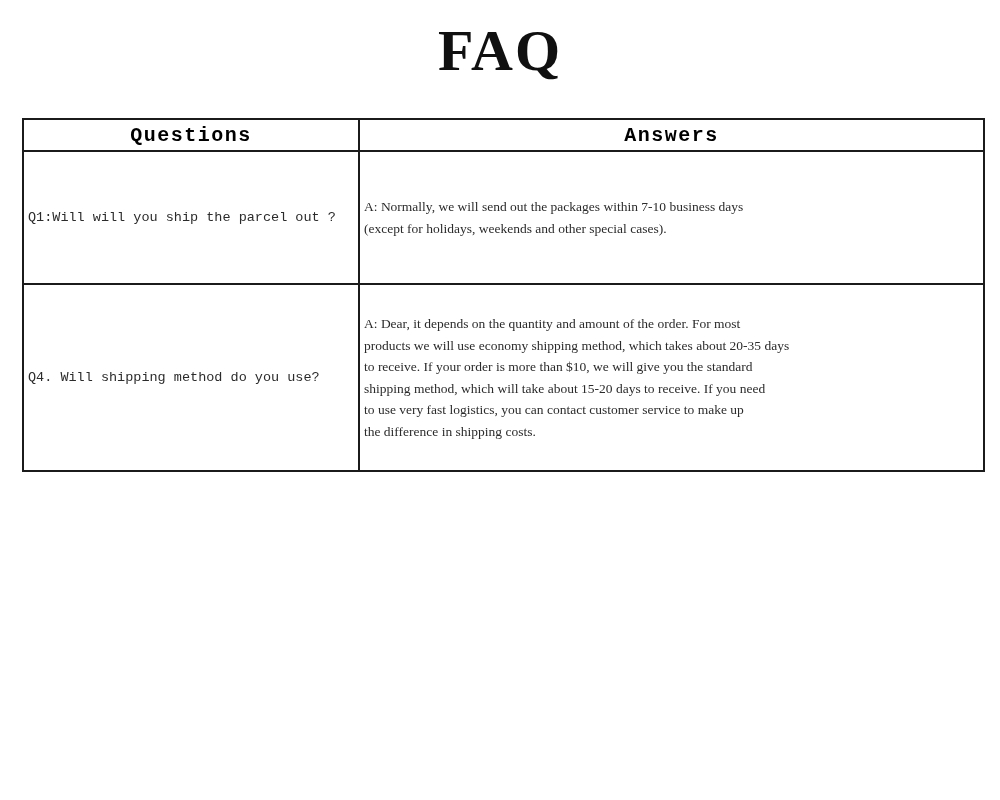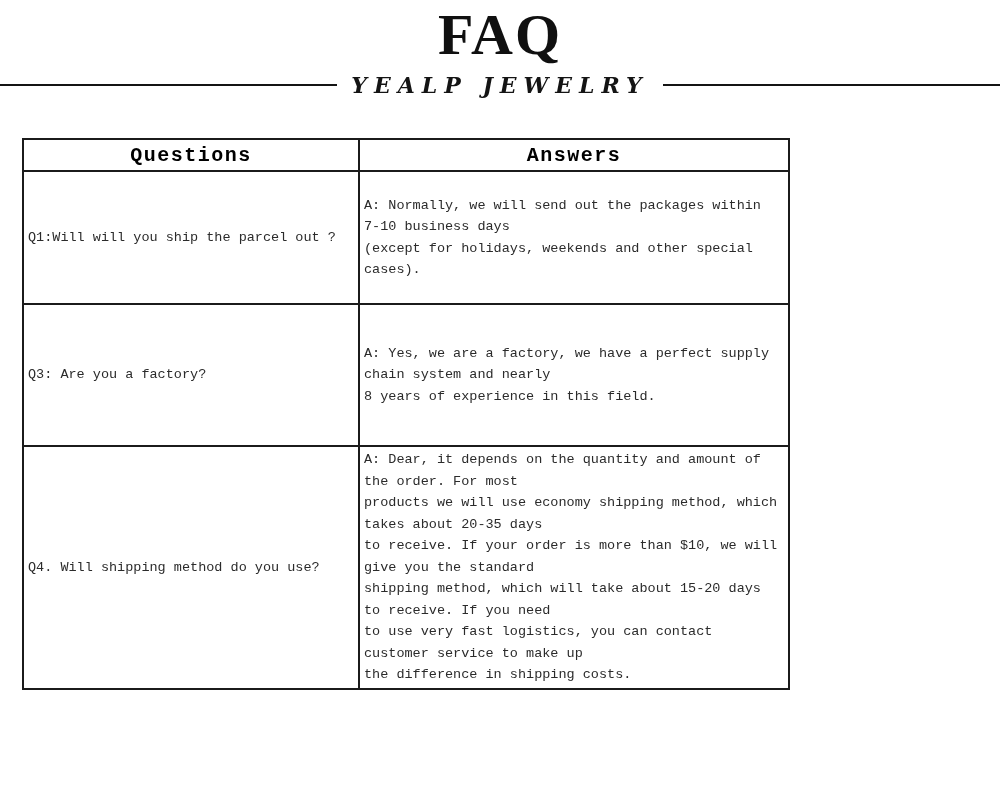--- a/index.html
+++ b/index.html
@@ -5,21 +5,21 @@
   html, body { margin: 0; padding: 0; }
   body {
     width: 1000px;
     height: 800px;
     background: #ffffff;
     font-family: "Liberation Mono", "DejaVu Sans Mono", monospace;
     color: #2b2b2b;
     overflow: hidden;
   }
   .page-title {
-    margin: 4px 0 0 0;
+    margin: 20px 0 0 0;
     text-align: center;
     font-family: "Liberation Serif", "DejaVu Serif", serif;
     font-weight: 700;
     font-size: 58px;
     line-height: 62px;
     letter-spacing: 2px;
     color: #101010;
   }
   .brand-row {
     display: flex;
@@ -38,21 +38,21 @@
     font-weight: 700;
     font-size: 22px;
     letter-spacing: 7px;
     padding: 0 14px;
     color: #141414;
     white-space: nowrap;
   }
   table.faq {
     border-collapse: collapse;
     table-layout: fixed;
-    width: 768px;
+    width: 963px;
     margin: 36px 15px 0 22px;
   }
   .faq th, .faq td {
     border: 2px solid #1b1b1b;
     vertical-align: middle;
     overflow: hidden;
   }
   .faq th {
     height: 28px;
     font-size: 20px;
@@ -61,61 +61,51 @@
     color: #000000;
     text-align: center;
   }
   .faq td {
     padding: 2px 4px;
     font-size: 13.5px;
     line-height: 21.5px;
     text-align: left;
   }
   .col-q { width: 336px; }
-  .answer-cell { white-space: pre-line; }
+  .answer-cell { white-space: pre-line; font-family: Liberation Serif, serif; }
   tr.r1 td { height: 127px; }
   tr.r2 td { height: 136px; }
   tr.r3 td { height: 136px; }
   tr.r4 td { height: 181px; }
 </style>
 </head>
 <body>
 
 <div>
 
   <h1 class="page-title">FAQ</h1>
 
-  <div class="brand-row">
-    <span class="divider-line"></span>
-    <span class="brand-name">YEALP JEWELRY</span>
-    <span class="divider-line"></span>
-  </div>
 
   <table class="faq">
     <colgroup>
       <col class="col-q">
       <col>
     </colgroup>
     <thead>
       <tr>
         <th>Questions</th>
         <th>Answers</th>
       </tr>
     </thead>
     <tbody>
       <tr class="r1">
         <td class="question-cell">Q1:Will will you ship the parcel out ?</td>
         <td class="answer-cell">A: Normally, we will send out the packages within 7-10 business days
 (except for holidays, weekends and other special cases).</td>
       </tr>
-      <tr class="r3">
-        <td class="question-cell">Q3: Are you a factory?</td>
-        <td class="answer-cell">A: Yes, we are a factory, we have a perfect supply chain system and nearly
-8 years of experience in this field.</td>
-      </tr>
       <tr class="r4">
         <td class="question-cell">Q4. Will shipping method do you use?</td>
         <td class="answer-cell">A: Dear, it depends on the quantity and amount of the order. For most
 products we will use economy shipping method, which takes about 20-35 days
 to receive. If your order is more than $10, we will give you the standard
 shipping method, which will take about 15-20 days to receive. If you need
 to use very fast logistics, you can contact customer service to make up
 the difference in shipping costs.</td>
       </tr>
     </tbody>

